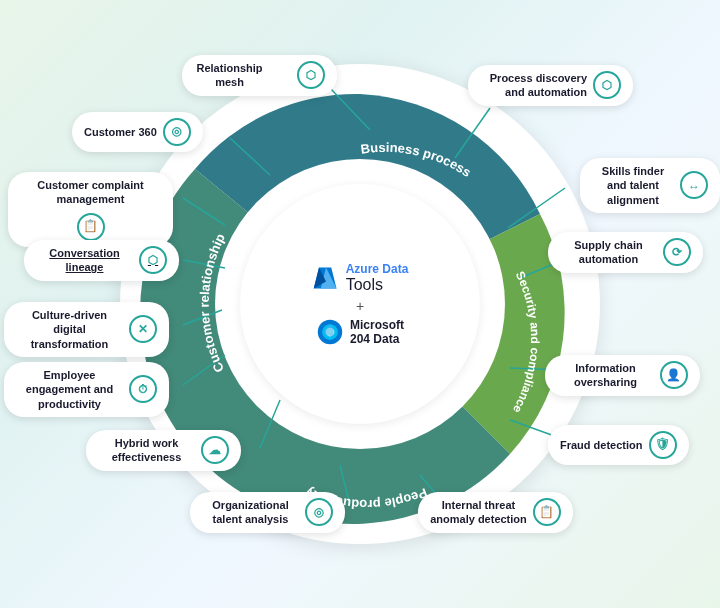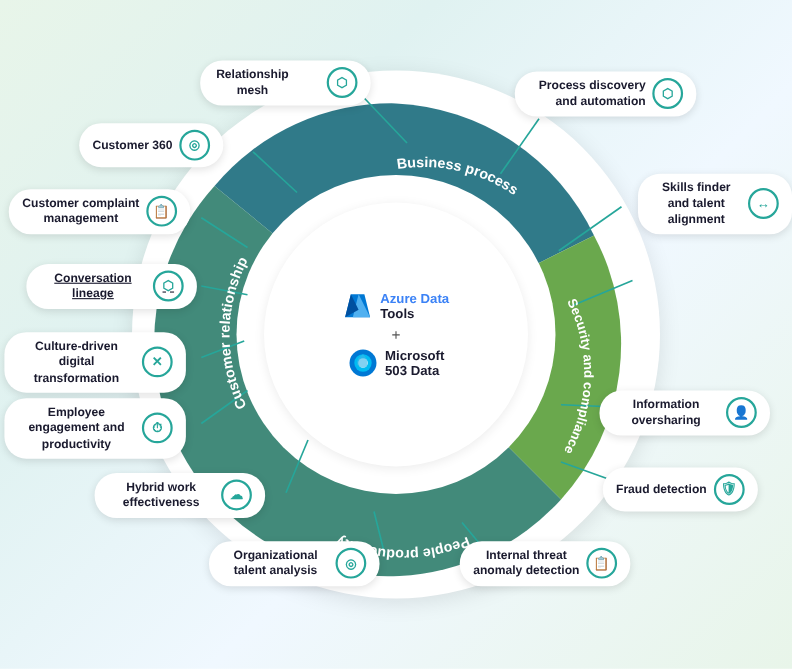--- a/index.html
+++ b/index.html
@@ -205,21 +205,21 @@
   <div class="label-box" style="top:55px;left:182px;gap:32px;">
     <span>Relationship mesh</span>
     <div class="icon-circle">⬡</div>
   </div>
 
   <div class="label-box" style="top:112px;left:72px;">
     <span>Customer 360</span>
     <div class="icon-circle">◎</div>
   </div>
 
-  <div class="label-box" style="top:172px;left:8px;max-width:165px;">
+  <div class="label-box" style="top:172px;left:8px;max-width:165px;flex-direction:column;">
     <span>Customer complaint management</span>
     <div class="icon-circle">📋</div>
   </div>
 
   <div class="label-box" style="top:240px;left:24px;text-decoration:underline;">
     <span>Conversation lineage</span>
     <div class="icon-circle">⬡</div>
   </div>
 
   <div class="label-box" style="top:302px;left:4px;max-width:165px;justify-content:space-between;">
@@ -250,20 +250,24 @@
   <div class="label-box" style="top:425px;left:548px;">
     <span>Fraud detection</span>
     <div class="icon-circle">🛡</div>
   </div>
 
   <div class="label-box" style="top:355px;left:545px;">
     <span>Information oversharing</span>
     <div class="icon-circle">👤</div>
   </div>
 
+  <div class="label-box" style="top:232px;left:548px;">
+    <span>Supply chain automation</span>
+    <div class="icon-circle">⟳</div>
+  </div>
 
   <div class="label-box" style="top:158px;left:580px;max-width:165px;">
     <span>Skills finder and talent alignment</span>
     <div class="icon-circle">↔</div>
   </div>
 
   <div class="label-box" style="top:65px;left:468px;max-width:165px;text-align:right;">
     <span>Process discovery and automation</span>
     <div class="icon-circle">⬡</div>
   </div>
@@ -272,32 +276,32 @@
     <div class="center-logo">
       <div class="azure-logo">
         <svg class="azure-triangle" viewBox="0 0 32 32">
           <polygon points="16,2 30,28 2,28" fill="none"></polygon>
           <polygon points="8,4 22,4 28,28 2,28" fill="#0078d4"></polygon>
           <polygon points="16,4 28,28 10,28" fill="#50b0f0"></polygon>
           <polygon points="8,4 16,20 2,28" fill="#0050a0"></polygon>
         </svg>
         <div>
           <div style="font-size:12px;font-weight:700;color:#3b82f6;">Azure Data</div>
-          <div style="font-size:12px;font-weight:700;color:#1a1a2e;">Tools</div>
+          <div style="font-size:16px;font-weight:400;color:#1a1a2e;">Tools</div>
         </div>
       </div>
       <div class="plus-sign">+</div>
       <div class="azure-logo">
         <svg class="ms365-logo" viewBox="0 0 32 32">
           <circle cx="16" cy="16" r="14" fill="#0078d4"></circle>
           <circle cx="16" cy="16" r="9" fill="#00bcf2"></circle>
           <circle cx="16" cy="16" r="5" fill="white" opacity="0.9"></circle>
           <path d="M16,7 Q22,12 20,20 Q14,22 10,18 Q8,12 16,7Z" fill="#40b5e8" opacity="0.6"></path>
         </svg>
         <div>
           <div style="font-size:12px;font-weight:700;color:#1a1a2e;">Microsoft</div>
-          <div style="font-size:12px;font-weight:700;color:#1a1a2e;">503 Data</div>
+          <div style="font-size:12px;font-weight:700;color:#1a1a2e;">204 Data</div>
         </div>
       </div>
     </div>
   </div>
 
 </div>
 
 </body></html>

